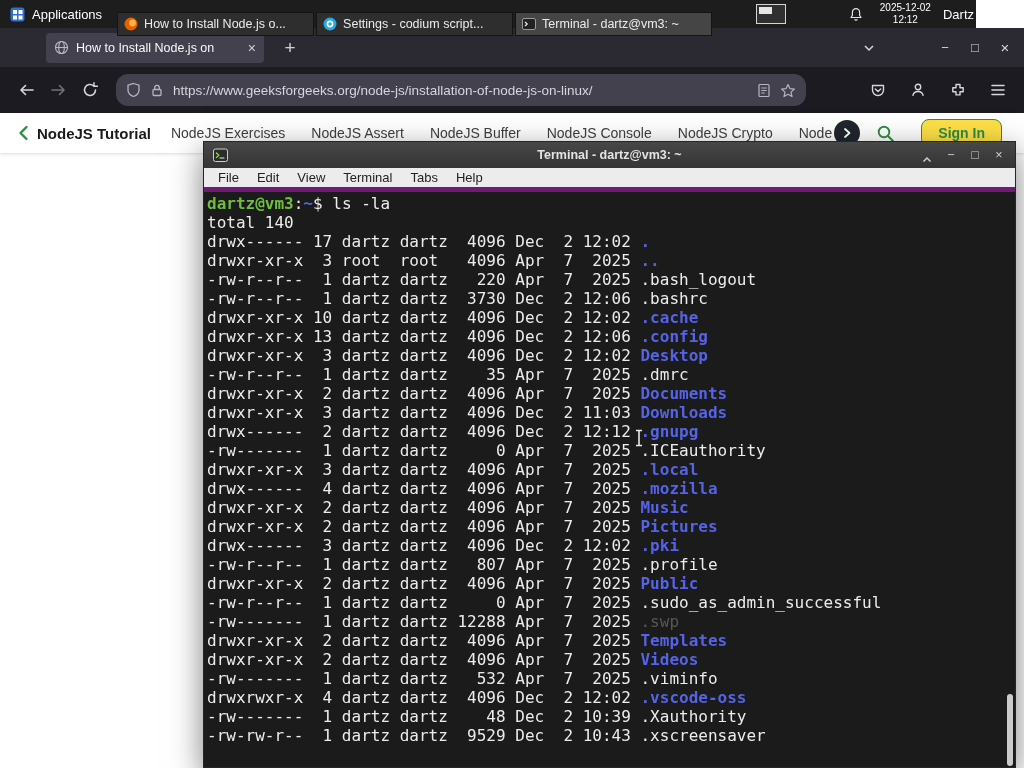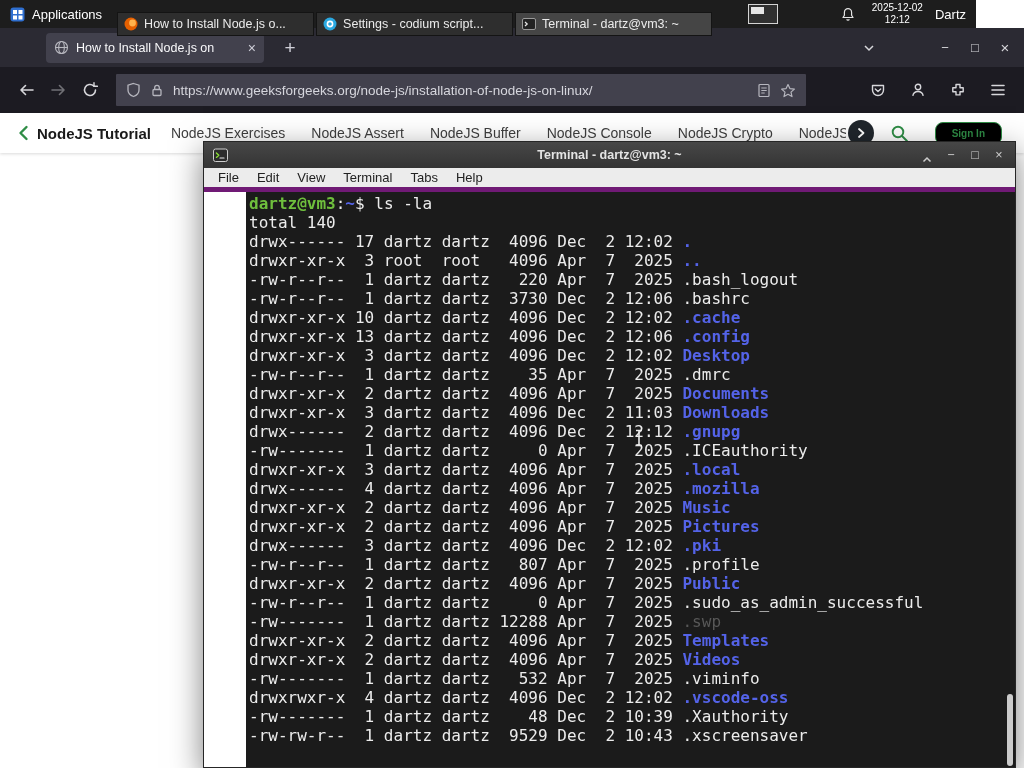--- a/index.html
+++ b/index.html
@@ -14,73 +14,73 @@
   .p-tasks { display:flex; height:100%; align-items:center; margin-left:4px;margin-top:20px; }
   .p-task { width:197px; height:24px; margin:0 1px; background:#2e2e2e; border:1px solid #141414;
     display:flex; align-items:center; gap:6px; padding:0 6px; font-size:12.5px; color:#ececec; }
   .p-task.active { background:#454545; }
   .p-task .tlabel { white-space:nowrap; overflow:hidden; }
   .p-spacer { flex:1; }
   .p-ws { width:30px; height:20px; border:1px solid #d4d4d4; background:#303030; position:relative; margin-right:62px; }
   .p-ws .inner { position:absolute; left:2px; top:2px; width:13px; height:7px; background:#e6e6e6; }
   .p-bell { margin-right:16px; }
   .p-clock { font-size:10px; line-height:12px; text-align:center; margin-right:12px; white-space:nowrap; }
-  .p-user { font-size:13px; margin-right:10px; white-space:nowrap; overflow:hidden; max-width:46px; }
+  .p-user { font-size:13px; margin-right:2px; white-space:nowrap; overflow:hidden; max-width:46px; }
 
   
   #browser { position:absolute; top:28px; left:0; width:1024px; height:740px; background:#fff; }
   .tabstrip { height:39px; background:var(--fx-strip,#2b2a33); display:flex; align-items:center; }
   .tab { margin-left:46px; width:218px; height:30px; background:#42414d; border-radius:4px;
     display:flex; align-items:center; gap:7px; padding:0 8px; color:#f9f9fb; }
   .tab-title { flex:1; font-size:12.5px; white-space:nowrap; overflow:hidden;
     -webkit-mask-image:linear-gradient(to right,#000 82%,transparent);
             mask-image:linear-gradient(to right,#000 82%,transparent); }
   .tab-close { font-size:14px; color:#cfcfd8; }
   .newtab { margin-left:12px; width:28px; text-align:center; font-size:19px; color:#cfcfd8; }
   .strip-sp { flex:1; }
   .winbtn { width:30px; text-align:center; color:#d7d7db; font-size:13px; }
   .winbtn.tablist { margin-right:46px; }
   .winbtn.close { margin-right:4px; font-size:15px; }
 
   .toolbar { height:46px; background:var(--fx-toolbar,#1c1b22); display:flex; align-items:center; padding:0 10px; }
   .navbtn { width:32px; height:32px; display:flex; align-items:center; justify-content:center; border-radius:4px; flex:none; }
   .navbtn.dis { opacity:.45; }
-  .urlbar { flex:1; min-width:0; height:32px; background:var(--fx-field,#42414d); border-radius:1px;
+  .urlbar { flex:1; min-width:0; height:32px; background:var(--fx-field,#42414d); border-radius:12px;
     margin:0 56px 0 10px; display:flex; align-items:center; gap:9px; padding:0 10px; }
   .url-text { flex:1; min-width:0; font-size:13.5px; color:#d6d6dd; white-space:nowrap; overflow:hidden; }
   .tool-right { display:flex; gap:8px; }
 
   
   .gfgnav { height:40px; background:#fff; display:flex; align-items:center; padding:0 14px 0 18px;
     box-shadow:0 1px 3px rgba(0,0,0,.15); position:relative; z-index:2; }
   .gfg-active { font-weight:bold; font-size:15px; color:#1a1a1a; margin-left:8px; white-space:nowrap; }
   #gfg-items { display:flex; gap:26px; margin-left:20px; flex:1; min-width:0; overflow:hidden; align-items:center; }
   .gfg-link { font-size:14px; color:#3f3f3f; white-space:nowrap; }
   .gfg-circle { width:26px; height:26px; border-radius:50%; background:#20262c; display:flex;
     align-items:center; justify-content:center; flex:none; margin-left:2px; }
   .gfg-search { margin-left:16px; flex:none; }
-  .signin { margin-left:26px; margin-right:8px; flex:none; background:#000000; color:var(--gfg-green,#2f8d46);
+  .signin { margin-left:26px; margin-right:8px; flex:none; background:#fde047; color:var(--gfg-green,#2f8d46);
     border:1.5px solid var(--gfg-green,#2f8d46); border-radius:8px; padding:5px 16px;
-    font-size:10px; font-weight:bold; font-family:inherit; }
+    font-size:14px; font-weight:bold; font-family:inherit; }
   .page-body { height:576px; background:#fff; }
 
   
   #terminal { position:absolute; left:203px; top:141px; width:813px; height:627px; z-index:10;
     display:flex; flex-direction:column; box-shadow:0 10px 30px rgba(0,0,0,.5); border:1px solid #262626; }
   .t-titlebar { height:26px; flex:none; background:linear-gradient(#474747,#343434);
     display:flex; align-items:center; padding:0 9px; position:relative; }
   .t-title { position:absolute; left:0; right:0; text-align:center; color:#e3e3e3;
     font-size:12.5px; font-weight:bold; pointer-events:none; }
   .t-ctrls { margin-left:auto; display:flex; gap:10px; align-items:center; z-index:1; }
   .t-ctrl { min-width:14px; text-align:center; color:#cdcdcd; font-size:12.5px; line-height:26px; }
   .t-menubar { height:24px; flex:none; background:#ececec; border-bottom:5px solid #701a75;
     display:flex; align-items:center; padding-left:5px; }
   .t-menu-item { font-size:13px; color:#222; padding:0 9px; }
   .t-content { flex:1; background:var(--term-bg,#1b1b1b); position:relative; overflow:hidden;
-    padding:2px 0 16px 3px; font-family:"DejaVu Sans Mono",monospace;margin-left:42px; }
+    padding:2px 0 16px 3px; font-family:"DejaVu Sans Mono",monospace; }
   .tline { white-space:pre; font-size:16px; line-height:19px; color:var(--term-fg,#ececec); }
   .c-green { color:var(--term-green,#6fbf3d); font-weight:bold; }
   .c-blue  { color:var(--term-blue,#5463e8); font-weight:bold; }
   .c-dim   { color:var(--term-dim,#585858); }
   .t-scroll { position:absolute; top:0; right:0; width:10px; height:100%; }
   .t-thumb { position:absolute; right:2px; top:502px; width:6px; height:72px; background:#cbcbcb; border-radius:3px; }
 
   
   #cursor { position:absolute; left:633px; top:429px; z-index:40; pointer-events:none; }
 </style>

